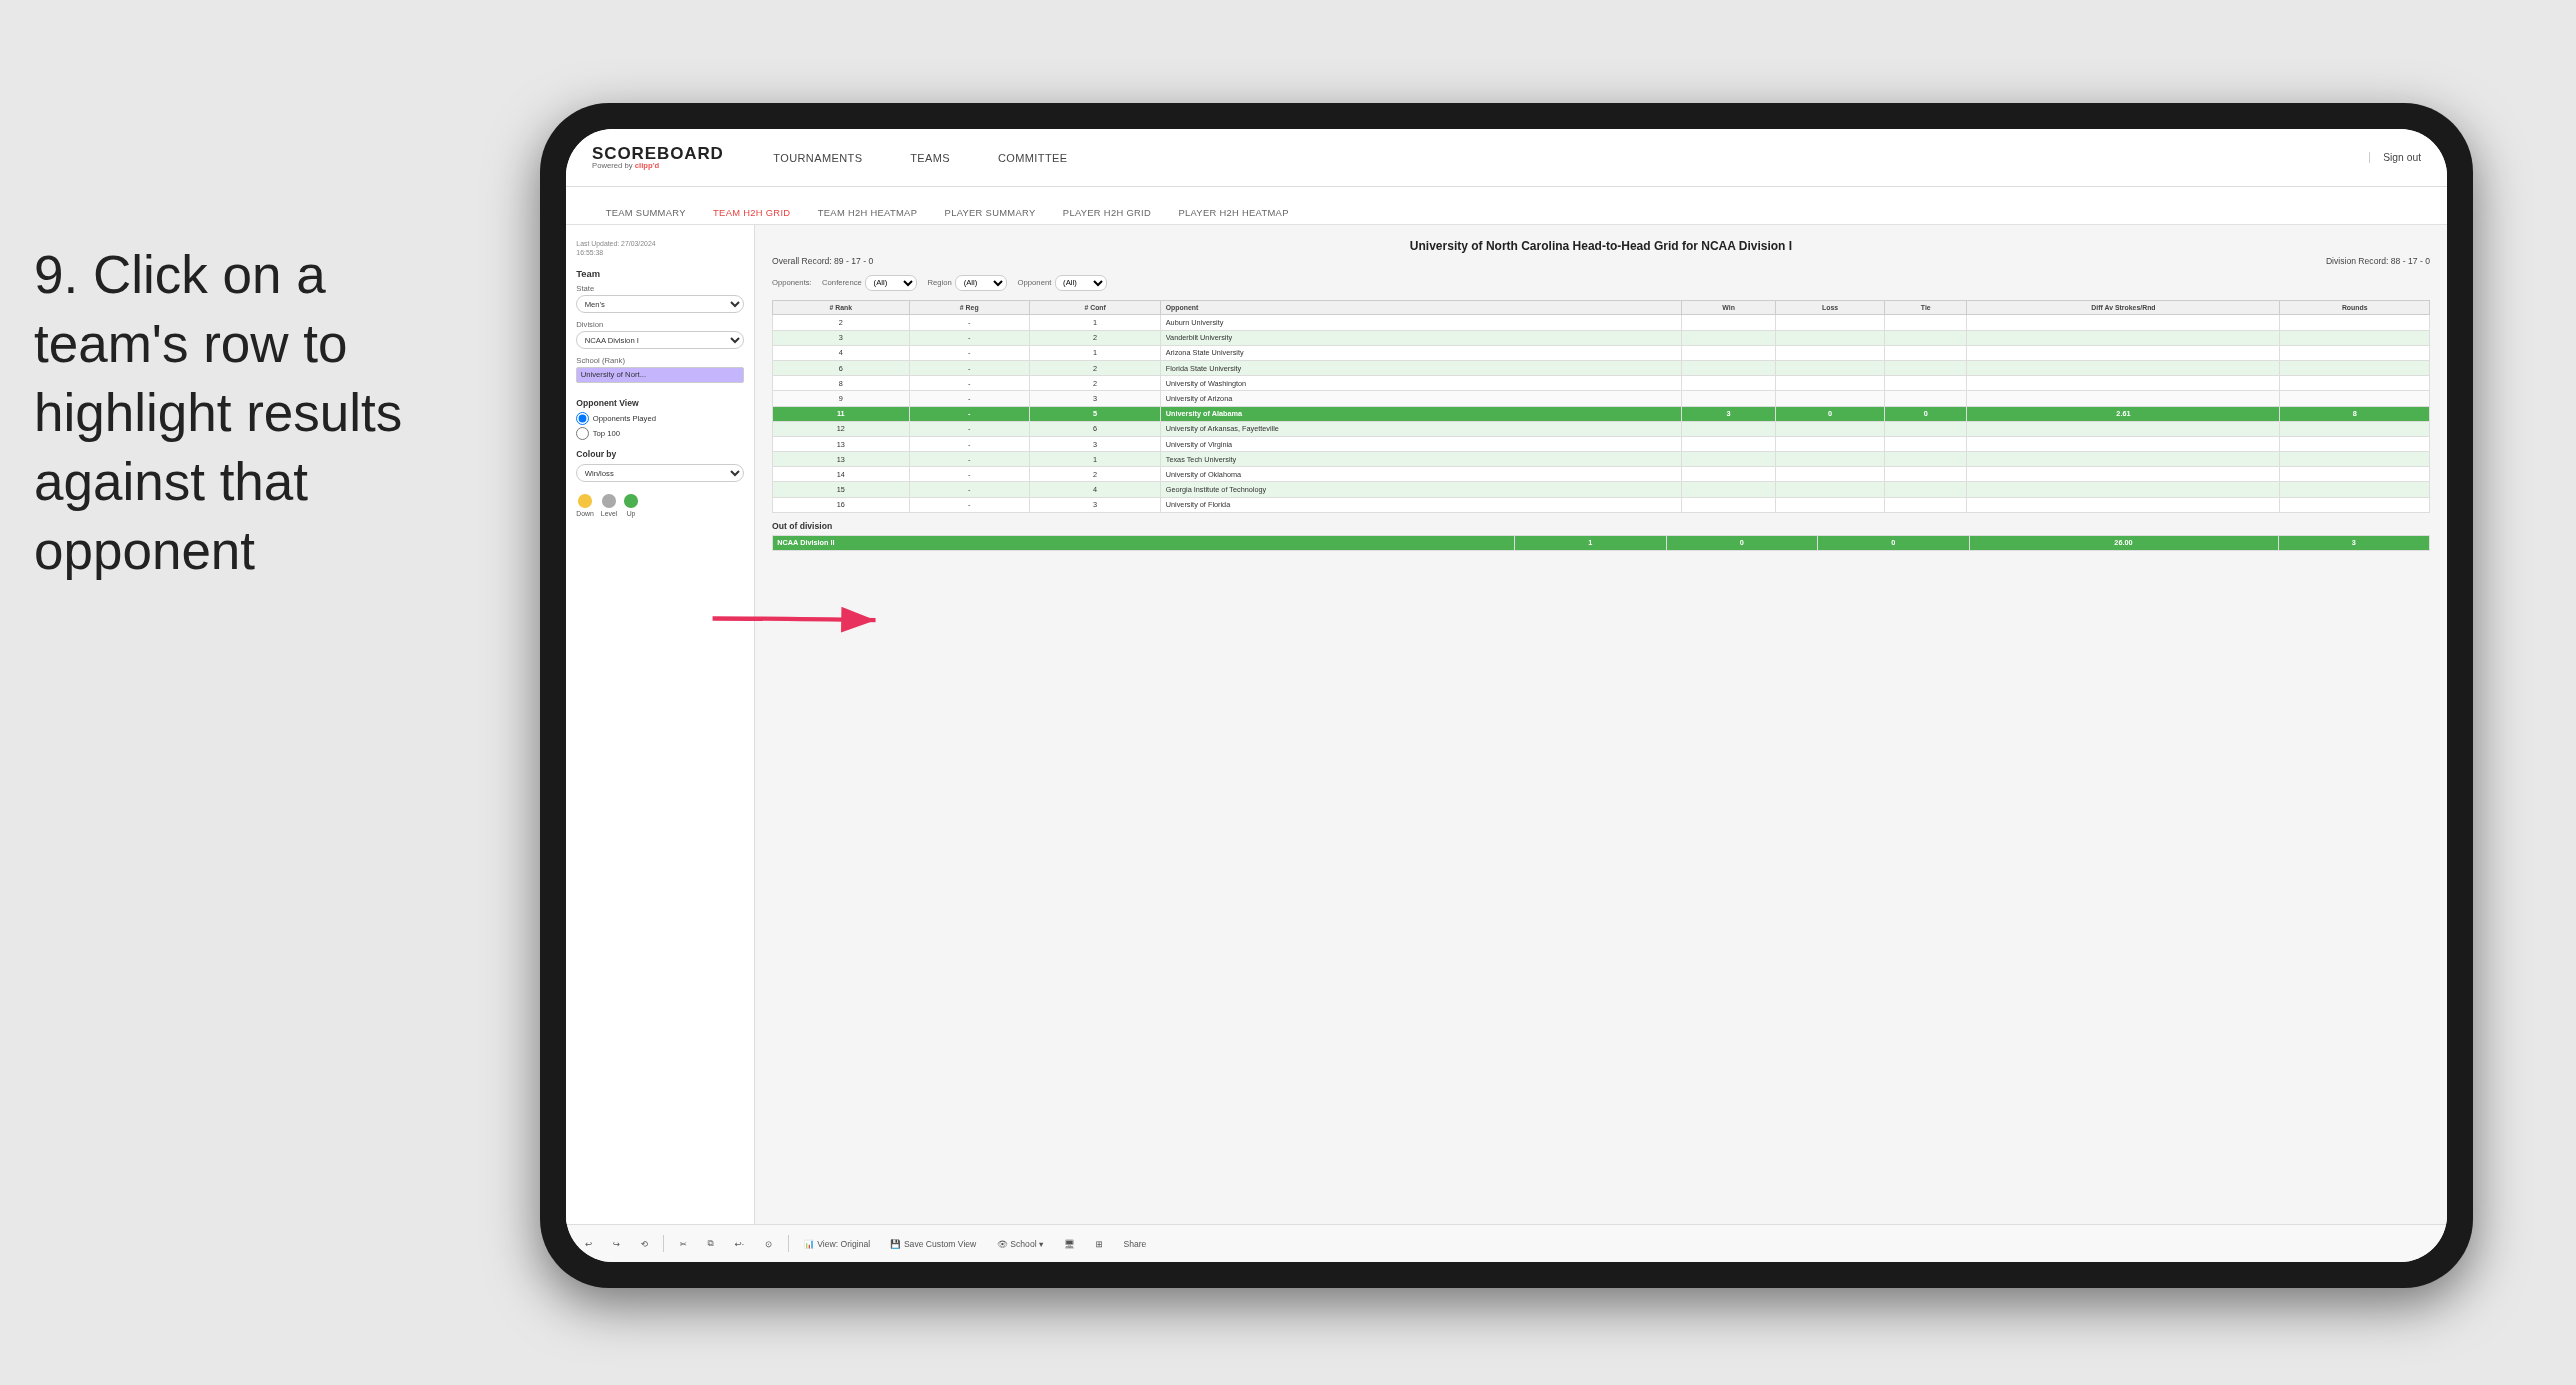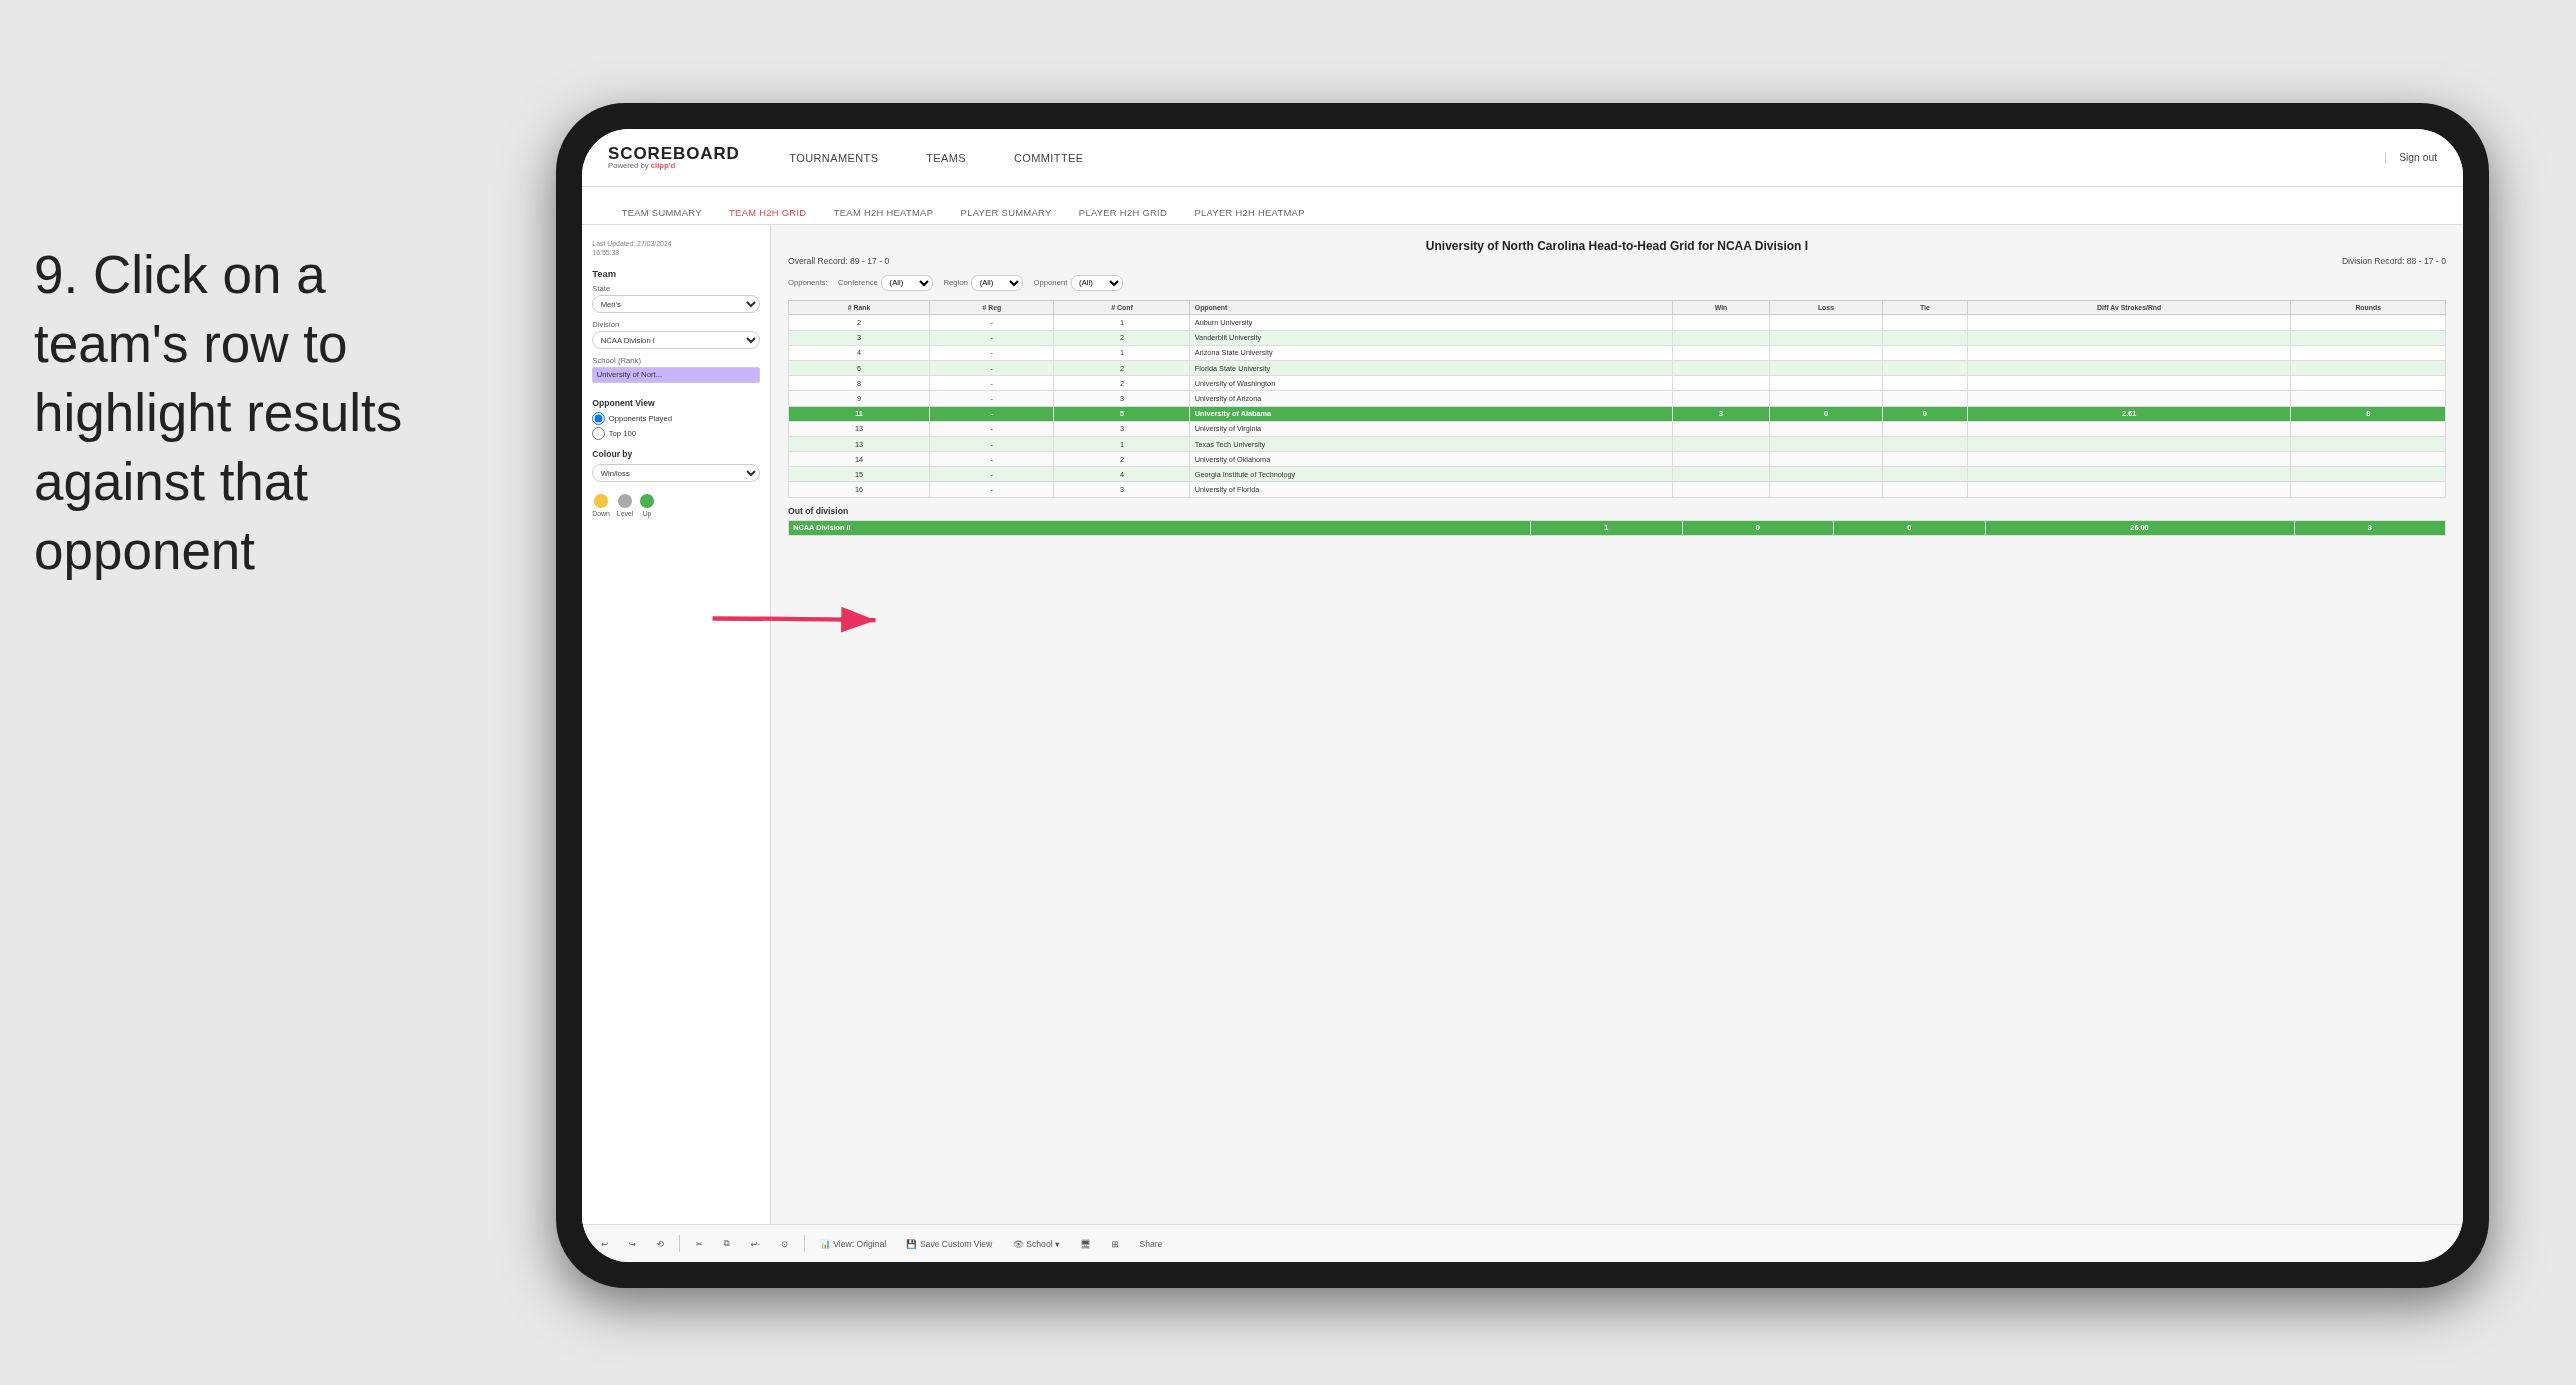--- a/index.html
+++ b/index.html
@@ -32,21 +32,21 @@
       width: 369px;
       font-size: 53px;
       font-weight: 400;
       line-height: 1.3;
       color: #222;
     }
 
     
     .tablet {
       position: absolute;
-      left: 556px;
+      left: 540px;
       top: 103px;
       width: 1933px;
       height: 1185px;
       background: #1a1a1a;
       border-radius: 69px;
       padding: 26px;
       box-shadow: 0 17px 52px rgba(0,0,0,0.5);
     }
 
     .tablet-screen {
@@ -620,20 +620,31 @@
                   <td>11</td>
                   <td>-</td>
                   <td>5</td>
                   <td class="opponent-name">University of Alabama</td>
                   <td>3</td>
                   <td>0</td>
                   <td>0</td>
                   <td>2.61</td>
                   <td>8</td>
                 </tr>
+                <tr class="row-light-green">
+                  <td>12</td>
+                  <td>-</td>
+                  <td>6</td>
+                  <td class="opponent-name">University of Arkansas, Fayetteville</td>
+                  <td></td>
+                  <td></td>
+                  <td></td>
+                  <td></td>
+                  <td></td>
+                </tr>
                 <tr>
                   <td>13</td>
                   <td>-</td>
                   <td>3</td>
                   <td class="opponent-name">University of Virginia</td>
                   <td></td>
                   <td></td>
                   <td></td>
                   <td></td>
                   <td></td>

